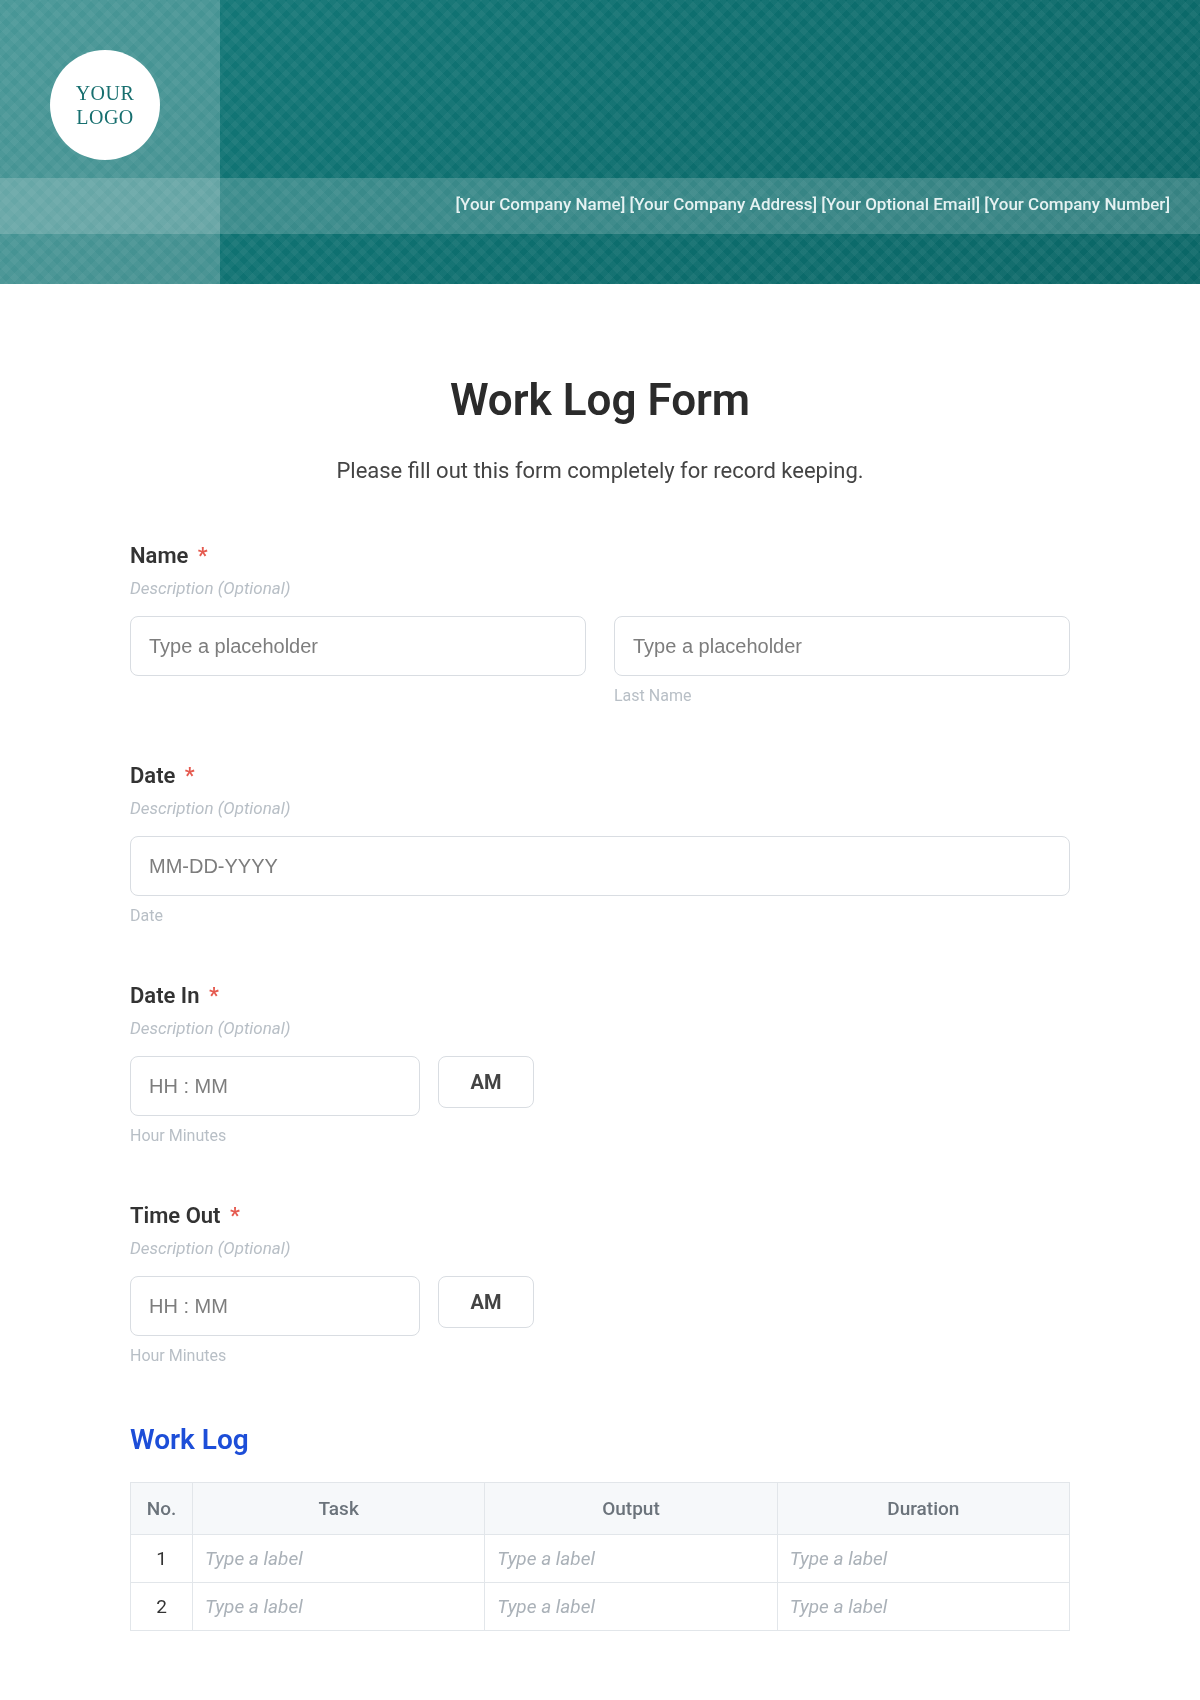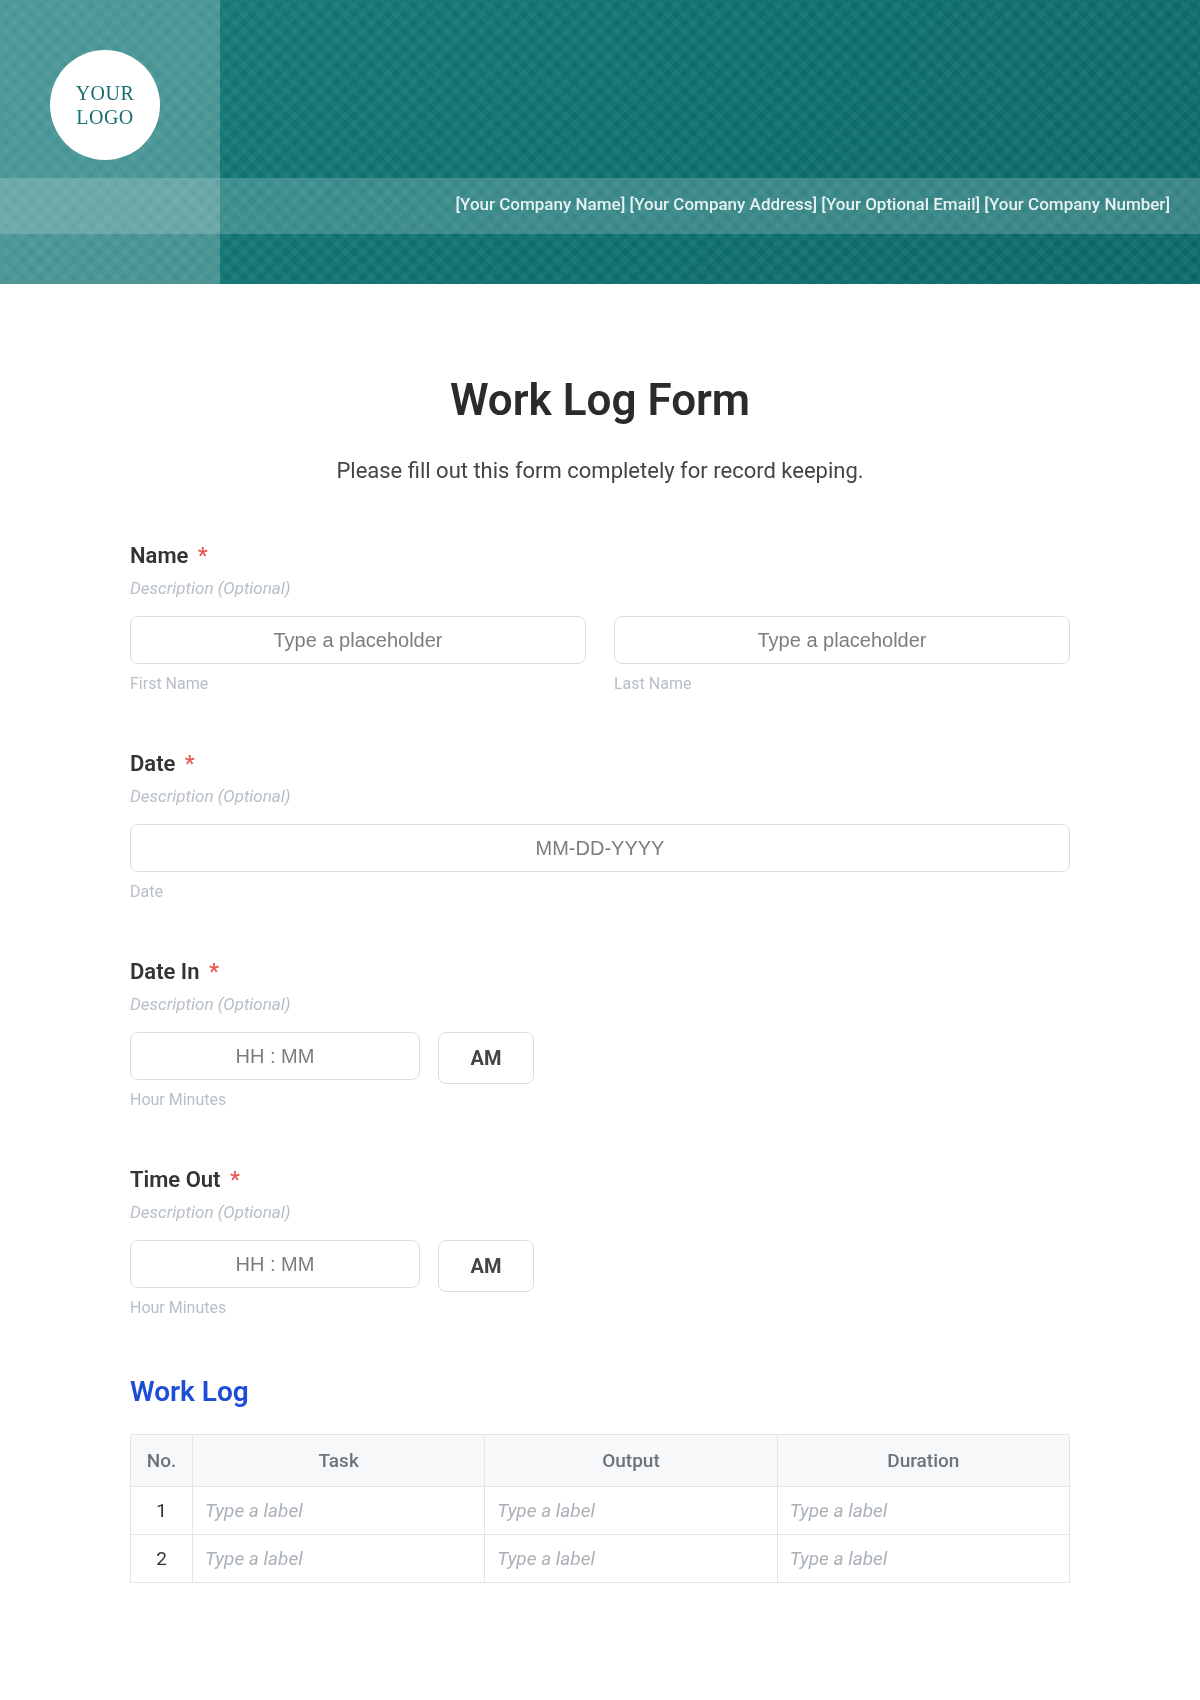--- a/index.html
+++ b/index.html
@@ -103,28 +103,27 @@
     font-size: 16px;
     color: #b8bfc6;
     margin-top: 10px;
   }
 
   .row { display: flex; gap: 28px; }
   .col { flex: 1; display: flex; flex-direction: column; }
 
   input.text-input, .fake-input {
     width: 100%;
-    height: 48px;
+    height: 60px;
     border: 1px solid #d9dde2;
     border-radius: 8px;
     padding: 0 18px;
     font-size: 20px;
     color: #555;
     background: #fff;
-    text-align: center;
   }
   input.text-input::placeholder { color: #7d7d7d; }
 
   .time-row { display: flex; gap: 18px; align-items: flex-start; }
   .time-hhmm { width: 290px; }
   .time-ampm {
     width: 96px;
     height: 52px;
     border: 1px solid #d9dde2;
     border-radius: 8px;
@@ -200,21 +199,20 @@
 
   <div class="field-block">
     <div class="field-label">
       <span>Name</span>
       <span class="req">*</span>
     </div>
     <div class="field-desc">Description (Optional)</div>
     <div class="row">
       <div class="col">
         <input class="text-input" type="text" placeholder="Type a placeholder" style="">
-        <div class="sub-label">First Name</div>
       </div>
       <div class="col">
         <input class="text-input" type="text" placeholder="Type a placeholder" style="">
         <div class="sub-label">Last Name</div>
       </div>
     </div>
   </div>
 
   <div class="field-block">
     <div class="field-label">

